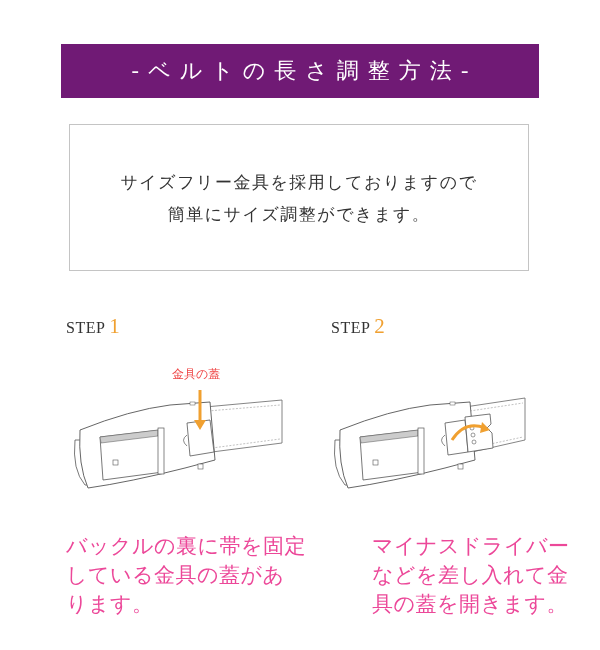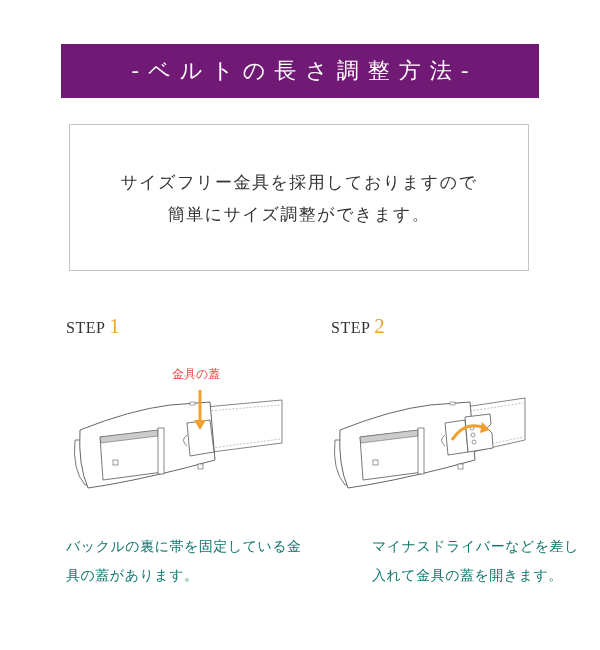--- a/index.html
+++ b/index.html
@@ -16,21 +16,21 @@
   .hl { background: linear-gradient(to bottom, transparent 55%, #fbee8a 55%, #fbee8a 92%, transparent 92%); }
   .step { position: absolute; top: 314px; }
   .step-label { font-family: "Liberation Serif", serif; font-size: 16px; color: #333; letter-spacing: 0.5px; }
   .step-num { font-family: "Liberation Serif", serif; font-size: 21px; color: #f0a030; margin-left: 4px; }
   .step1 { left: 66px; }
   .step2 { left: 331px; text-align: center; }
   .illus { position: absolute; }
   .illus1 { left: 70px; top: 360px; width: 215px; height: 135px; }
   .illus2 { left: 330px; top: 360px; width: 215px; height: 135px; }
   .callout { position: absolute; left: 172px; top: 366px; font-size: 12px; color: #ef4444; }
-  .desc { position: absolute; font-size: 14px; line-height: 29px; color: #0f766e; letter-spacing: 0.5px; }
+  .desc { position: absolute; font-size: 21px; line-height: 29px; color: #ec4899; letter-spacing: 0.5px; }
   .desc1 { left: 66px; top: 532px; width: 240px; }
   .desc2 { left: 332px; top: 532px; width: 215px; margin-left: 40px; }
 </style>
 </head>
 <body>
 
 <div class="header-bar">
   <div class="header-title">-ベルトの長さ調整方法-</div>
 </div>
 

